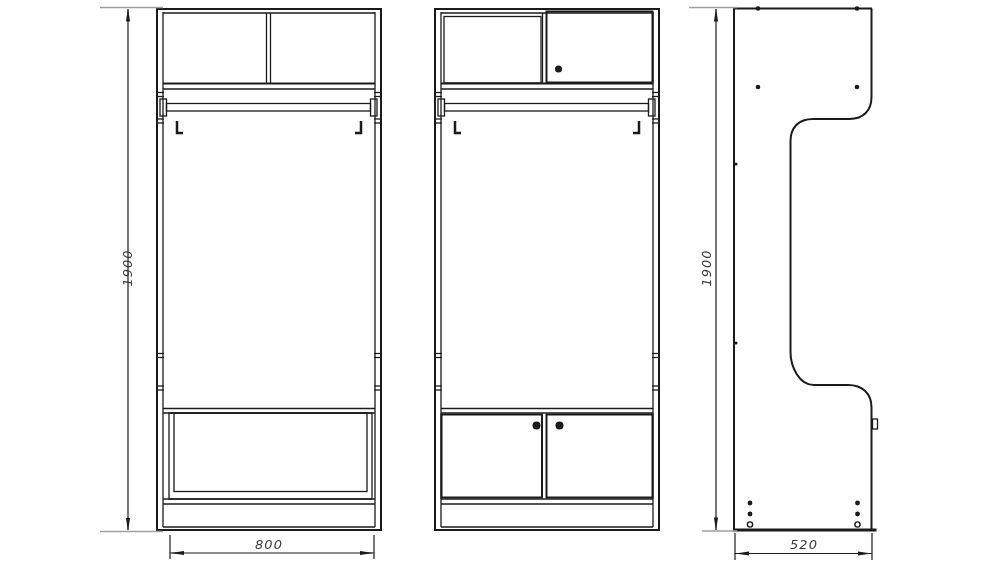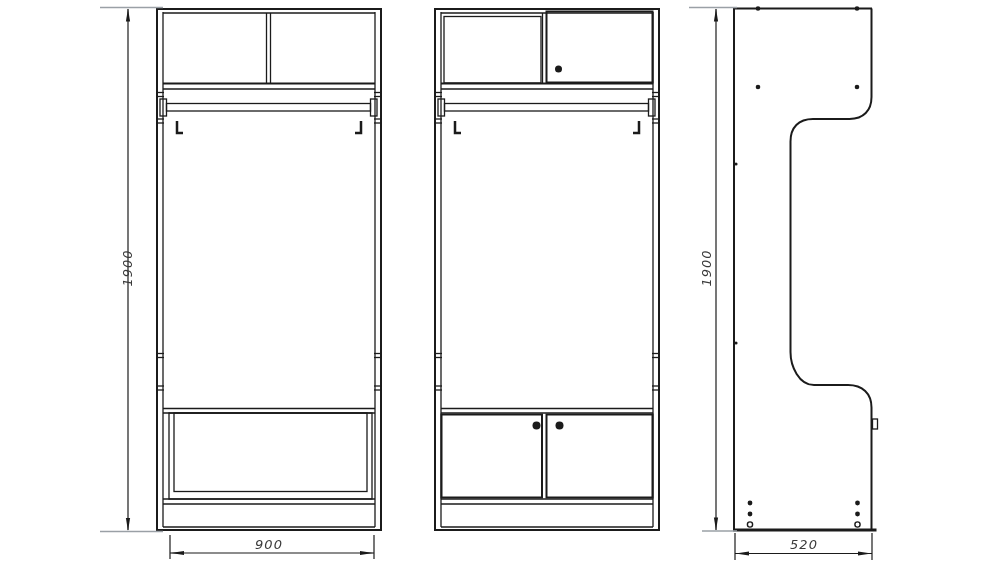--- a/index.html
+++ b/index.html
@@ -184,19 +184,19 @@
       <line x1="735" y1="533" x2="735" y2="560" stroke="#1b1b1b" stroke-width="1.2"></line>
       <line x1="872" y1="533" x2="872" y2="560" stroke="#1b1b1b" stroke-width="1.2"></line>
       <line x1="735" y1="553.5" x2="872" y2="553.5" stroke="#1b1b1b" stroke-width="1.2"></line>
       <polygon class="arr" points="735.5,553.5 749,551.4 749,555.6"></polygon>
       <polygon class="arr" points="871.5,553.5 858,551.4 858,555.6"></polygon>
     </g>
   </svg>
 
   <div class="dim-label vert" style="left:127px;top:268px;">1900</div>
 
-  <div class="dim-label" style="left:269px;top:544px;">900</div>
+  <div class="dim-label" style="left:269px;top:544px;">800</div>
 
   <div class="dim-label vert" style="left:706px;top:268px;">1900</div>
 
   <div class="dim-label" style="left:804px;top:544px;text-align:center;">520</div>
 
 </div>
 
 </body></html>

